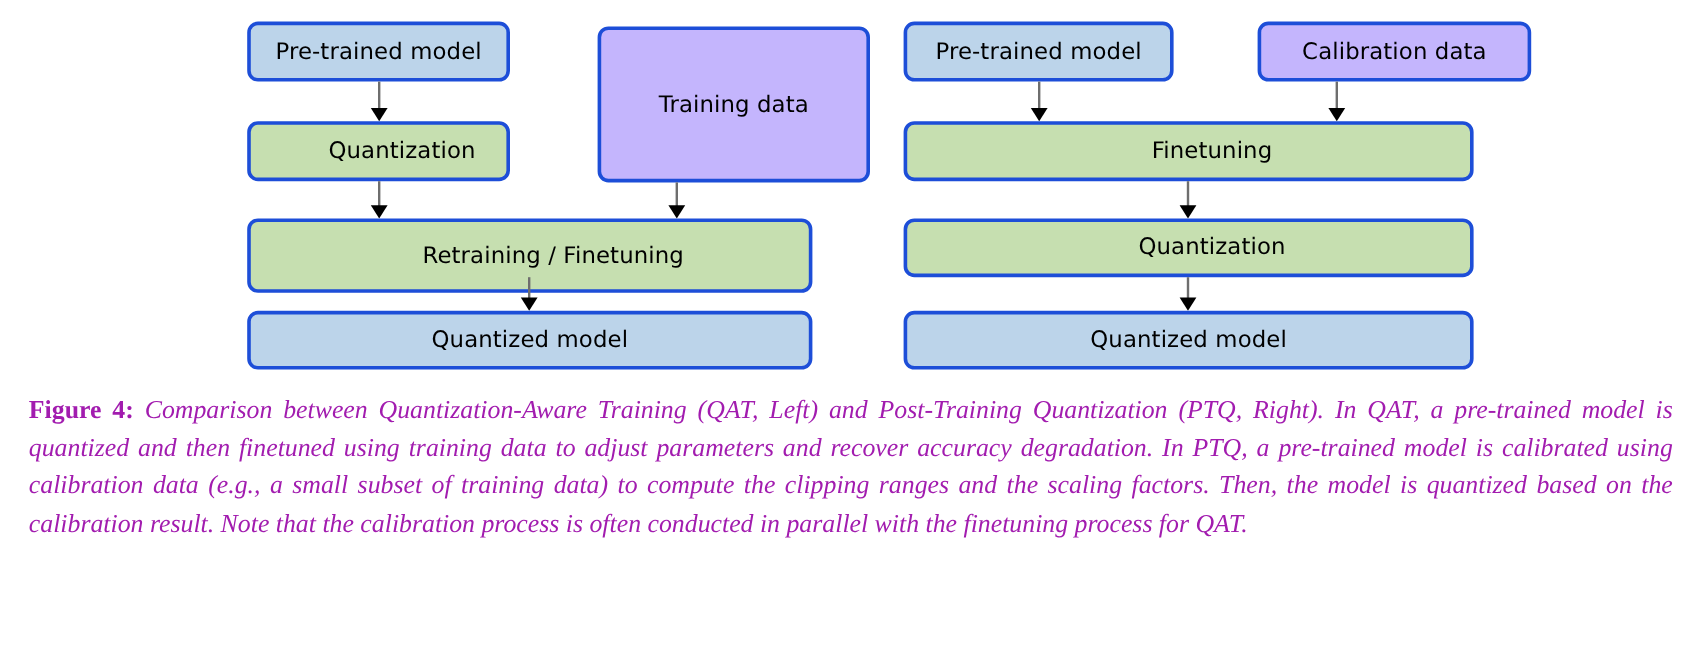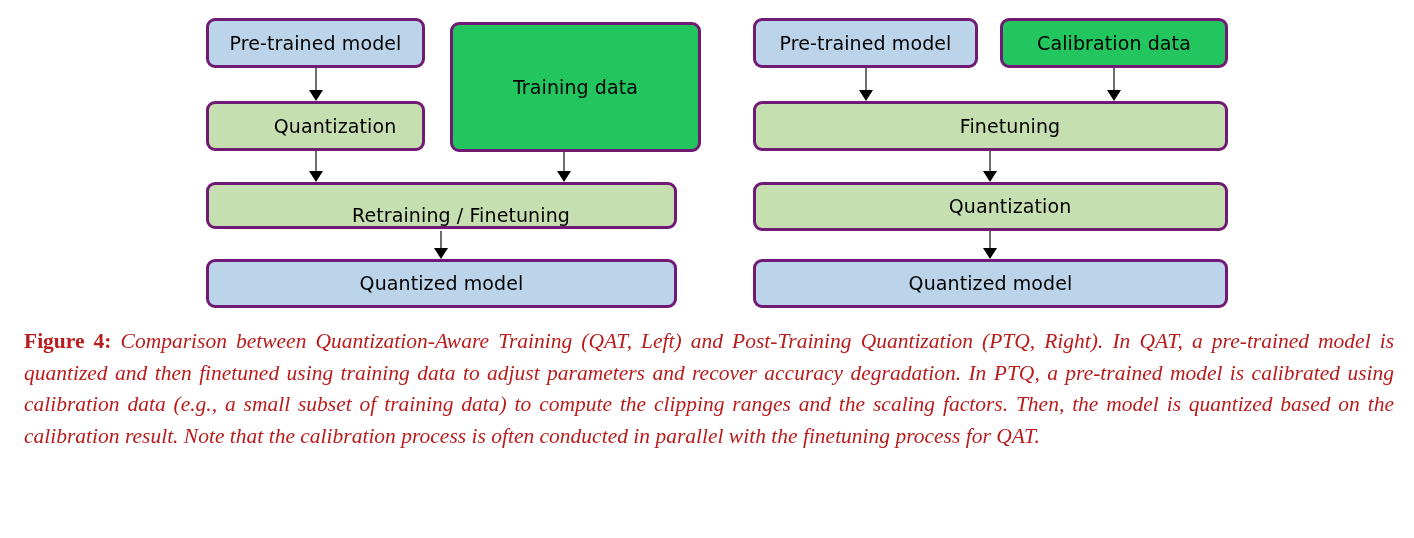--- a/index.html
+++ b/index.html
@@ -24,35 +24,35 @@
     position: absolute;
     left: 0;
     top: 0;
     width: 1414px;
     height: 320px;
   }
 
   .node {
     position: absolute;
     box-sizing: border-box;
-    border: 3px solid #701a75;
+    border: 3px solid #1d4ed8;
     border-radius: 9px;
     display: flex;
     align-items: center;
     justify-content: center;
     color: #000000;
     font-size: 19px;
     font-family: "DejaVu Sans", sans-serif;
     letter-spacing: 0.1px;
     line-height: 1.1;
     white-space: nowrap;
   }
   .node.blue   { background: #bcd4ea; }
   .node.green  { background: #c6dfb0; padding-left: 39px; }
-  .node.orange { background: #22c55e; }
+  .node.orange { background: #c4b5fd; margin-left: 48px; }
 
   
   .arrow {
     position: absolute;
   }
   .arrow .shaft {
     position: absolute;
     left: 50%;
     top: 0;
     width: 2px;
@@ -73,21 +73,21 @@
 
   
   .caption {
     position: absolute;
     left: 24px;
     top: 326px;
     width: 1370px;
     font-family: "Liberation Serif", "DejaVu Serif", serif;
     font-size: 21.5px;
     line-height: 31.5px;
-    color: #b91c1c;
+    color: #a21caf;
     text-align: justify;
     text-justify: inter-word;
   }
   .caption .figlabel {
     font-weight: bold;
     font-style: normal;
   }
   .caption .captext {
     font-style: italic;
   }
@@ -98,21 +98,21 @@
 <div id="root">
 
   <div class="diagram">
 
     <div>
 
       <div class="node blue" style="left:206px; top:18px; width:219px; height:50px;">
         <span>Pre-trained model</span>
       </div>
 
-      <div class="node orange" style="left:450px; top:22px; width:251px; height:130px;">
+      <div class="node orange" style="left:450px; top:22px; width:227px; height:130px;">
         <span>Training data</span>
       </div>
 
       <div class="arrow" style="left:308px; top:68px; width:16px; height:33px;">
         <div class="shaft" style="height:24px;"></div>
         <div class="head"></div>
       </div>
 
       <div class="node green" style="left:206px; top:101px; width:219px; height:50px;">
         <span>Quantization</span>
@@ -121,21 +121,21 @@
       <div class="arrow" style="left:308px; top:151px; width:16px; height:31px;">
         <div class="shaft" style="height:22px;"></div>
         <div class="head"></div>
       </div>
 
       <div class="arrow" style="left:556px; top:152px; width:16px; height:30px;">
         <div class="shaft" style="height:21px;"></div>
         <div class="head"></div>
       </div>
 
-      <div class="node green" style="left:206px; top:182px; width:471px; height:47px;align-items:flex-end;">
+      <div class="node green" style="left:206px; top:182px; width:471px; height:62px;">
         <span>Retraining / Finetuning</span>
       </div>
 
       <div class="arrow" style="left:433px; top:231px; width:16px; height:28px;">
         <div class="shaft" style="height:19px;"></div>
         <div class="head"></div>
       </div>
 
       <div class="node blue" style="left:206px; top:259px; width:471px; height:49px;">
         <span>Quantized model</span>

